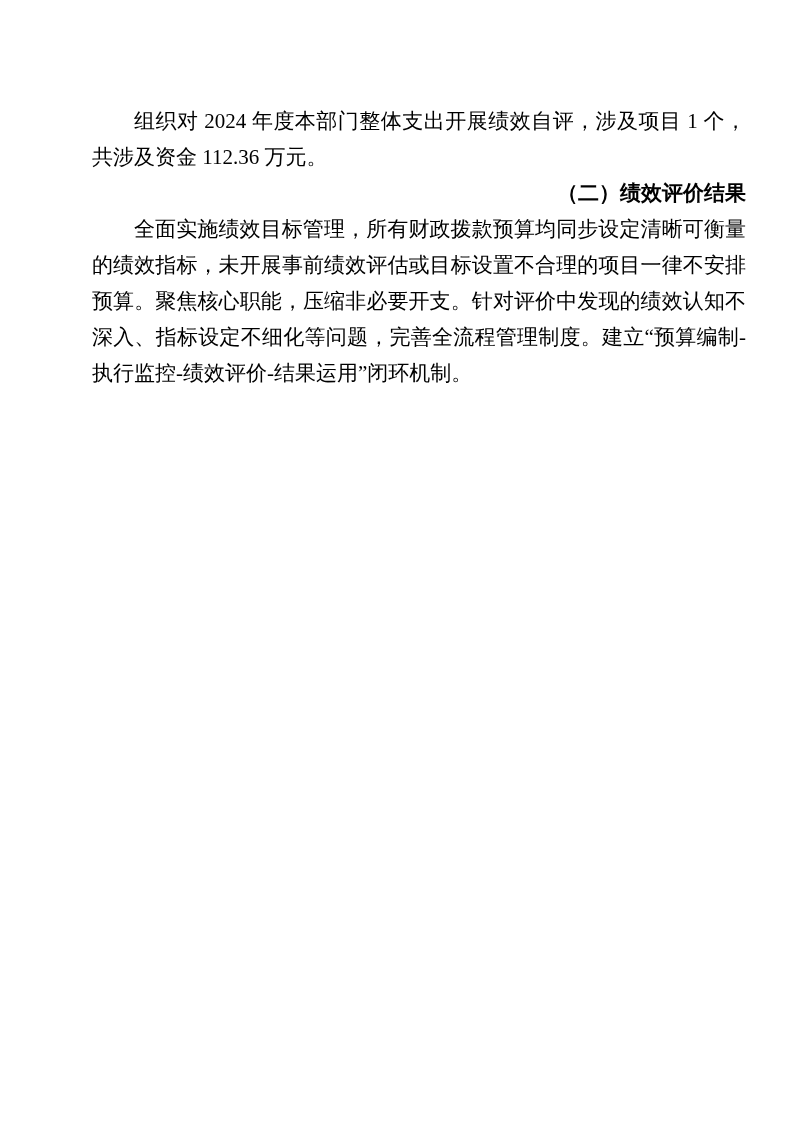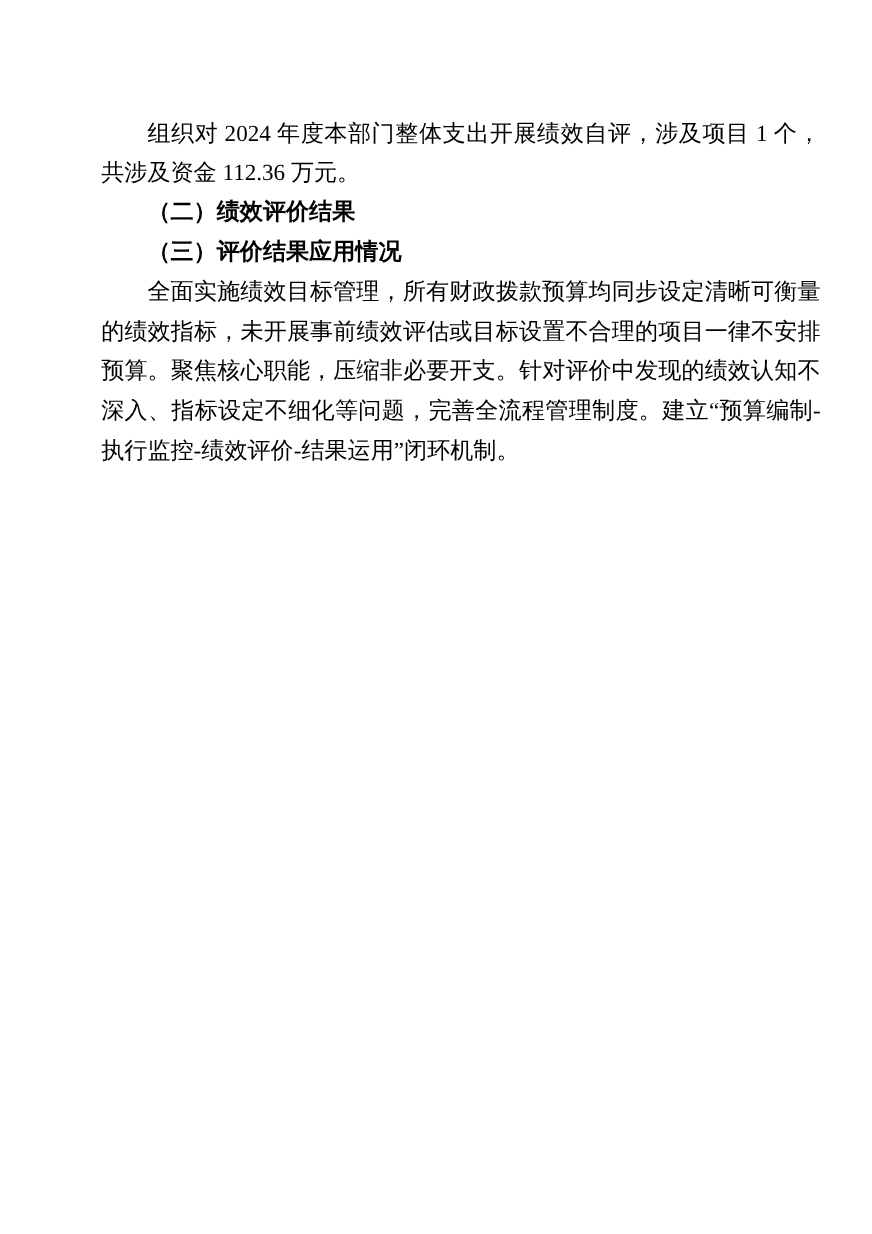--- a/index.html
+++ b/index.html
@@ -28,28 +28,27 @@
     color: #000000;
   }
   .section-heading {
     font-family: "Liberation Sans", "DejaVu Sans", sans-serif;
     font-size: 21px;
     line-height: 36px;
     font-weight: 700;
     margin: 0;
     text-indent: 2em;
     color: #000000;
-    text-align: left;
+    text-align: right;
   }
 </style>
 </head>
 <body>
 
 <div class="page">
   <p class="body-para">组织对 2024 年度本部门整体支出开展绩效自评，涉及项目 1 个，共涉及资金 112.36 万元。</p>
 
   <h3 class="section-heading">（二）绩效评价结果</h3>
 
 
-  <h3 class="section-heading">（三）评价结果应用情况</h3>
 
   <p class="body-para">全面实施绩效目标管理，所有财政拨款预算均同步设定清晰可衡量的绩效指标，未开展事前绩效评估或目标设置不合理的项目一律不安排预算。聚焦核心职能，压缩非必要开支。针对评价中发现的绩效认知不深入、指标设定不细化等问题，完善全流程管理制度。建立“预算编制-执行监控-绩效评价-结果运用”闭环机制。</p>
 </div>
 
 </body></html>

